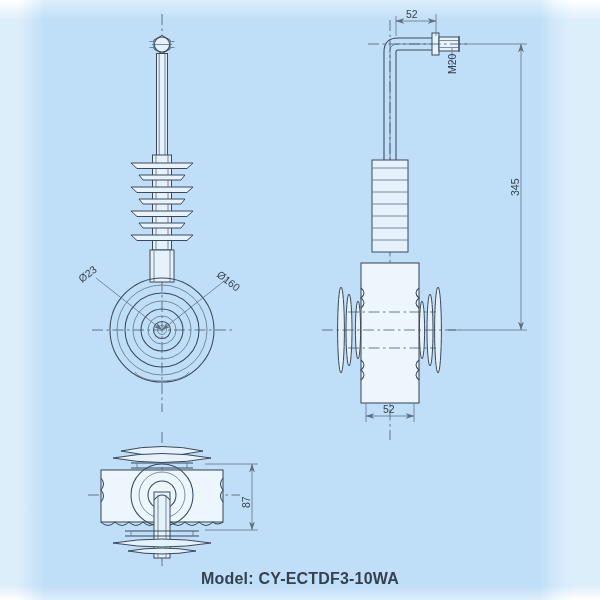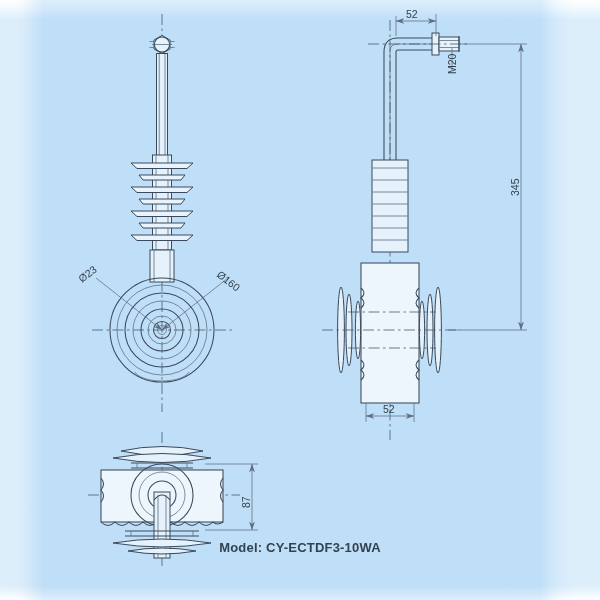--- a/index.html
+++ b/index.html
@@ -13,23 +13,23 @@
     position:relative;
     width:600px;height:600px;
     background:
       linear-gradient(to right,#ffffff 0px,#ffffff 14px,#fcfdfe 22px,#ddeefb 44px,#ddeefb 540px,#f4fafe 556px,#ffffff 572px,#ffffff 600px),
       linear-gradient(to bottom,#ffffff 0px,#f2f9fe 8px,#ddeefb 20px,#ddeefb 586px,#ffffff 600px);
     background-blend-mode:multiply;
   }
   #dwg{position:absolute;left:0;top:0;width:600px;height:600px;}
   .caption{
     position:absolute;
-    left:0;top:540px;width:600px;
+    left:0;top:570px;width:600px;
     text-align:center;
-    font-size:13px;
+    font-size:16px;
     font-weight:bold;
     color:#33424f;
     letter-spacing:.2px;
   }
 </style>
 </head>
 <body>
 
 <div id="sheet">
 

